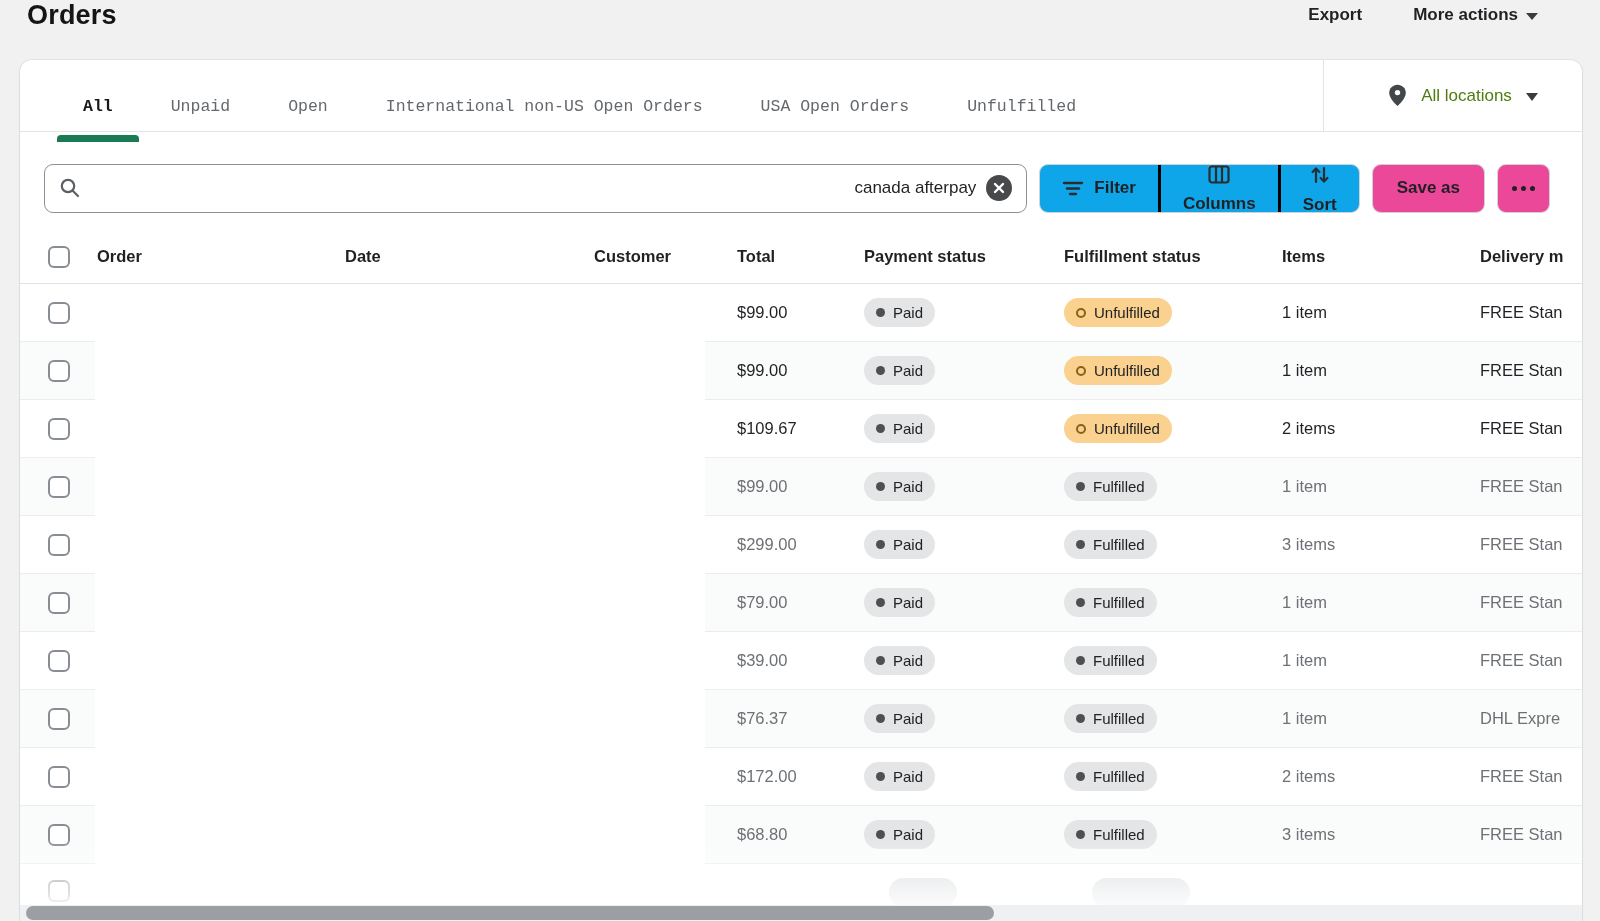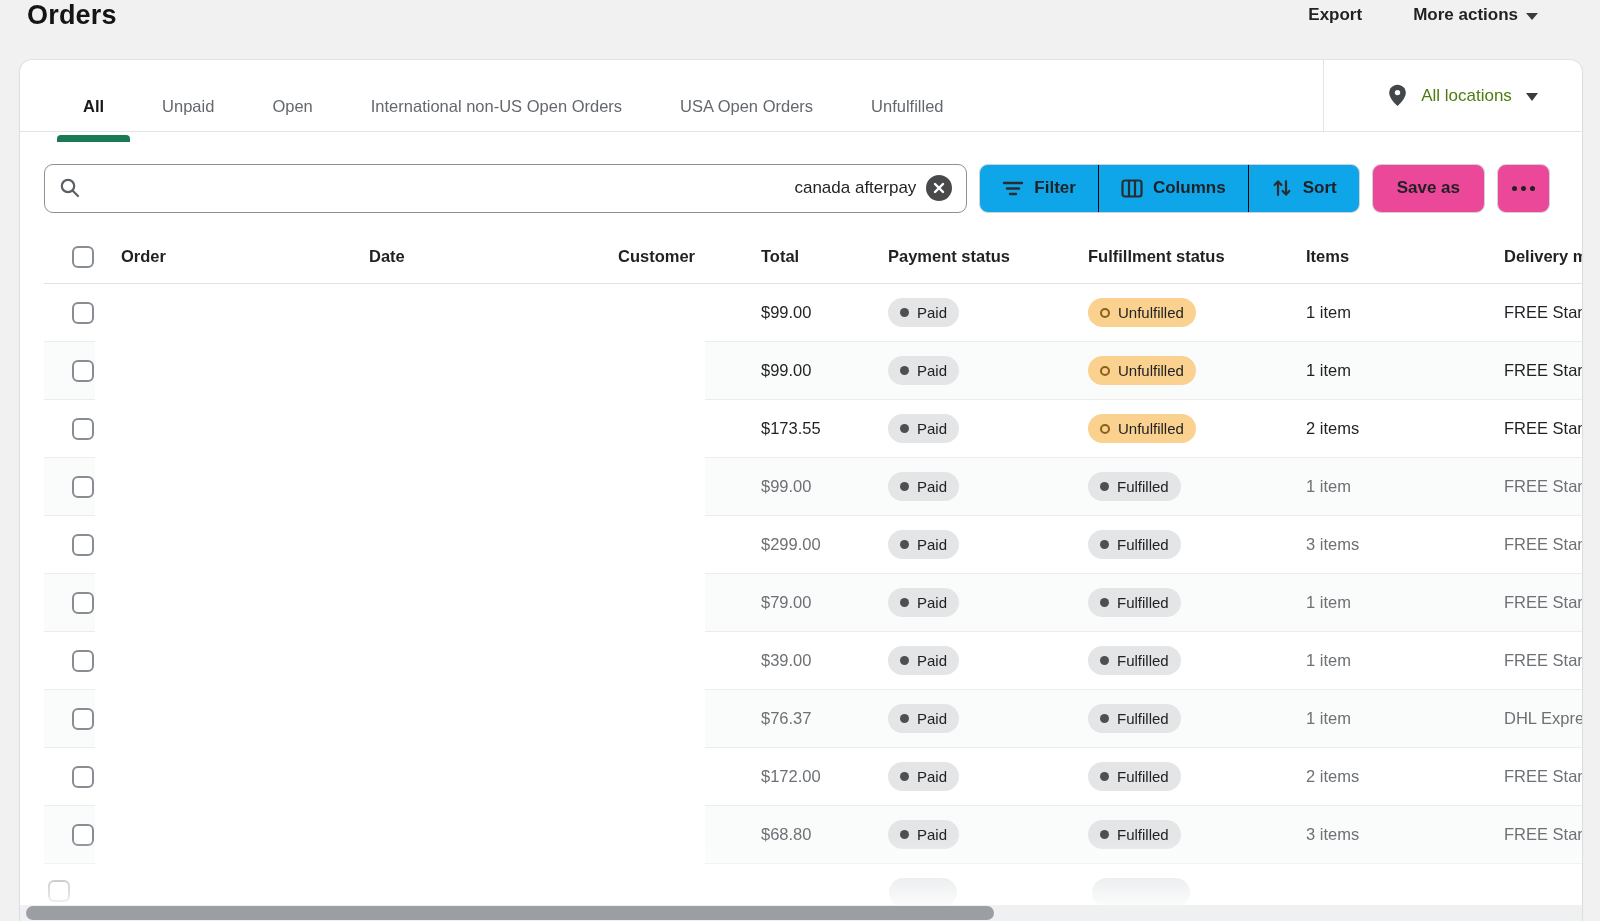--- a/index.html
+++ b/index.html
@@ -35,21 +35,21 @@
     box-shadow: 0 0 0 1px rgba(0,0,0,0.05), 0 1px 3px rgba(0,0,0,0.08);
     overflow: hidden;
   }
 
   
   .tabs-row { position: relative; height: 72px; border-bottom: 1px solid #e3e4e5; }
   .tab-list { position: absolute; left: 34px; top: 0; height: 72px; display: flex; align-items: center; }
   .tab {
     position: relative; height: 72px; display: flex; align-items: center;
     padding: 0 29px; font-size: 16.5px; color: #64686d; cursor: pointer;
-    background: none; border: none; font-family: Liberation Sans, sans-serif; margin-top: 20px;
+    background: none; border: none; font-family: Liberation Mono, monospace; margin-top: 20px;
   }
   .tab.active { color: #17181a; font-weight: 600; }
   .tab.active::after {
     content: ""; position: absolute; left: 3px; right: 3px; bottom: 0;
     height: 7px; border-radius: 4px 4px 0 0; background: var(--accent-green, #197a54);
   }
   .tabs-divider { position: absolute; left: 1303px; top: 0; bottom: 0; width: 1px; background: #e3e4e5; }
   .location-filter {
     position: absolute; left: 1324px; right: 0; top: 0; height: 71px;
     display: flex; align-items: center; justify-content: center; gap: 14px;
@@ -75,36 +75,35 @@
     width: 26px; height: 26px; border-radius: 50%; background: #48494b;
     border: none; cursor: pointer; display: flex; align-items: center; justify-content: center;
     color: #fff; font-size: 13px; font-weight: 700; flex: none;
   }
   .btn-group { display: flex; height: 49px; border: 1px solid #d0d3d6; border-radius: 9px; overflow: hidden; background: #0ea5e9; flex: none; }
   .btn-group .seg {
     display: flex; align-items: center; gap: 10px; padding: 0 22px;
     background: none; border: none; cursor: pointer; font-family: inherit;
     font-size: 17px; font-weight: 600; color: #1f2124;
   }
-  .btn-group .seg + .seg { border-left: 1px solid #000000; }
+  .btn-group .seg + .seg { border-left: 3px solid #000000; flex-direction: column; }
   .btn {
     height: 49px; border: 1px solid #d0d3d6; border-radius: 9px; background: #ec4899;
     padding: 0 24px; font-family: inherit; font-size: 17px; font-weight: 600;
     color: #1f2124; cursor: pointer; display: flex; align-items: center; gap: 8px; flex: none;
   }
   .btn.icon-only { padding: 0 14px; }
   .dots { display: flex; gap: 4px; }
   .dots i { width: 5px; height: 5px; border-radius: 50%; background: #1f2124; }
 
   
   .grid-row {
     display: grid;
     grid-template-columns: 77px 248px 249px 143px 127px 200px 218px 162px 1fr;
     align-items: center;
-    margin-left: 24px;
   }
   .thead {
     height: 54px; border-bottom: 1px solid #e2e3e4;
     font-size: 16px; font-weight: 700; color: #1f2124;
   }
   .cell { overflow: hidden; white-space: nowrap; font-size: 16.5px; }
   .c-check { padding-left: 28px; }
   .c-delivery { padding-left: 36px; }
   .checkbox {
     display: block; width: 22px; height: 22px; border: 2px solid #878d93;
@@ -342,21 +341,21 @@
     <div class="cell c-delivery">FREE Stan</div>
   </div>
 
   <div class="grid-row row">
     <div class="cell c-check">
             <span class="checkbox"></span>
           </div>
     <div class="cell c-order"></div>
     <div class="cell c-date"></div>
     <div class="cell c-customer"></div>
-    <div class="cell c-total">$173.55</div>
+    <div class="cell c-total">$109.67</div>
     <div class="cell c-payment">
       <span class="badge badge-gray">
         <span class="dot dot-filled"></span>
         <span>Paid</span>
       </span>
     </div>
     <div class="cell c-fulfillment">
       <span class="badge badge-orange">
         <span class="dot dot-ring"></span>
         <span>Unfulfilled</span>

